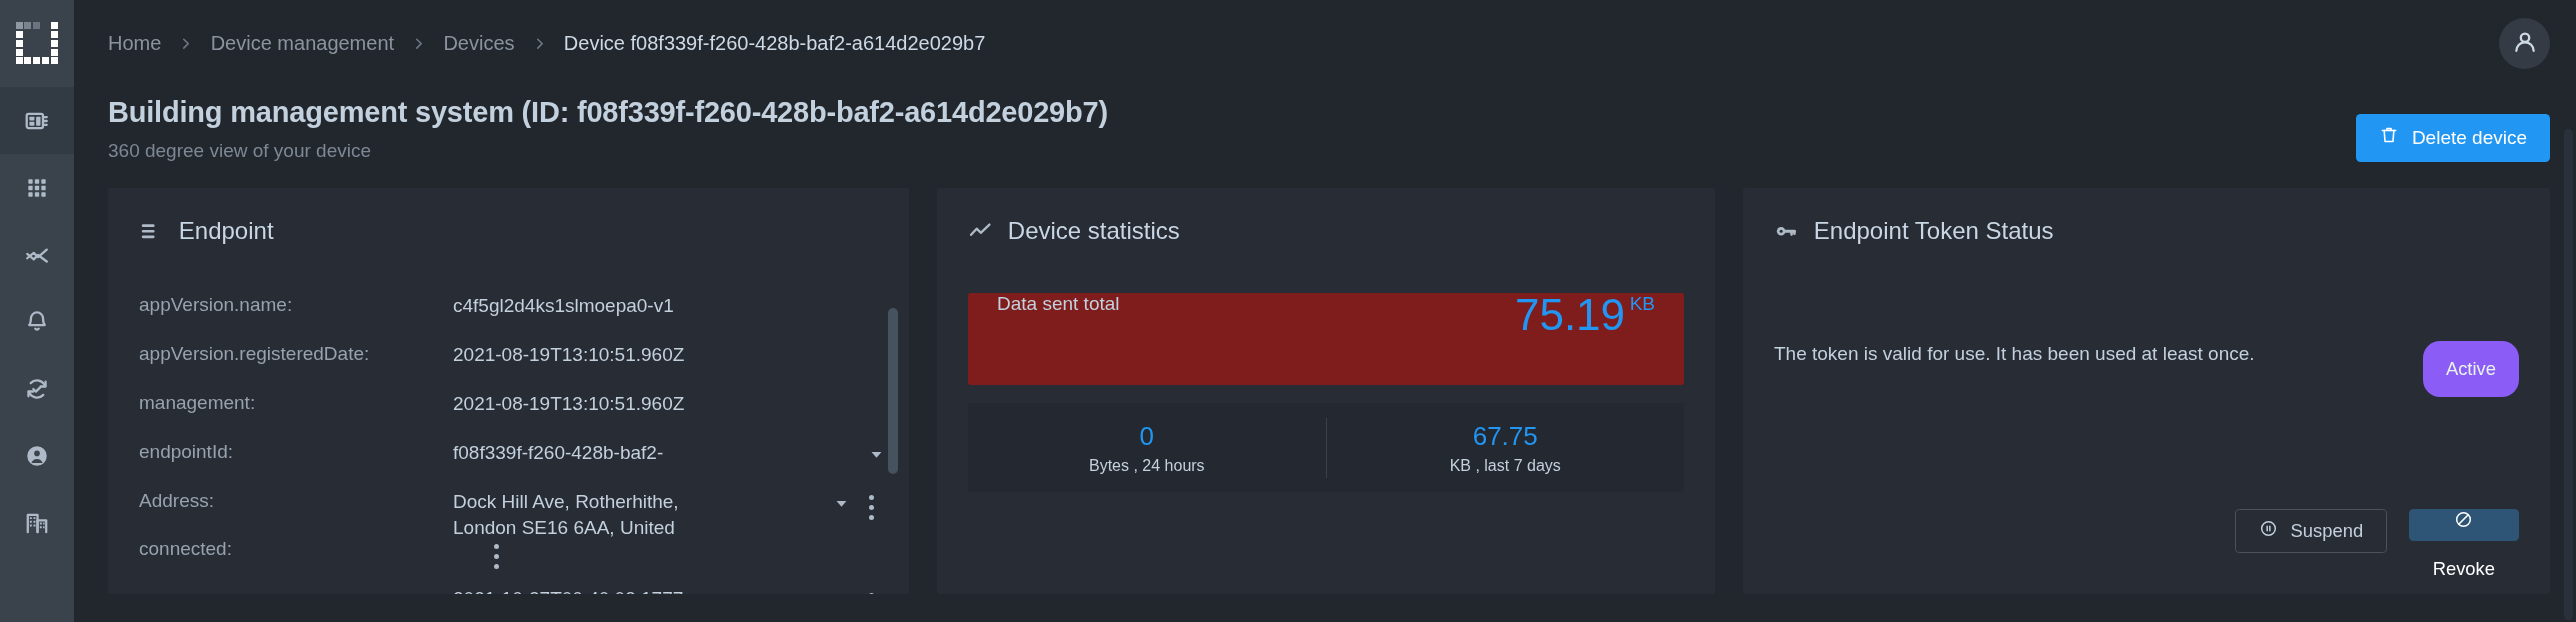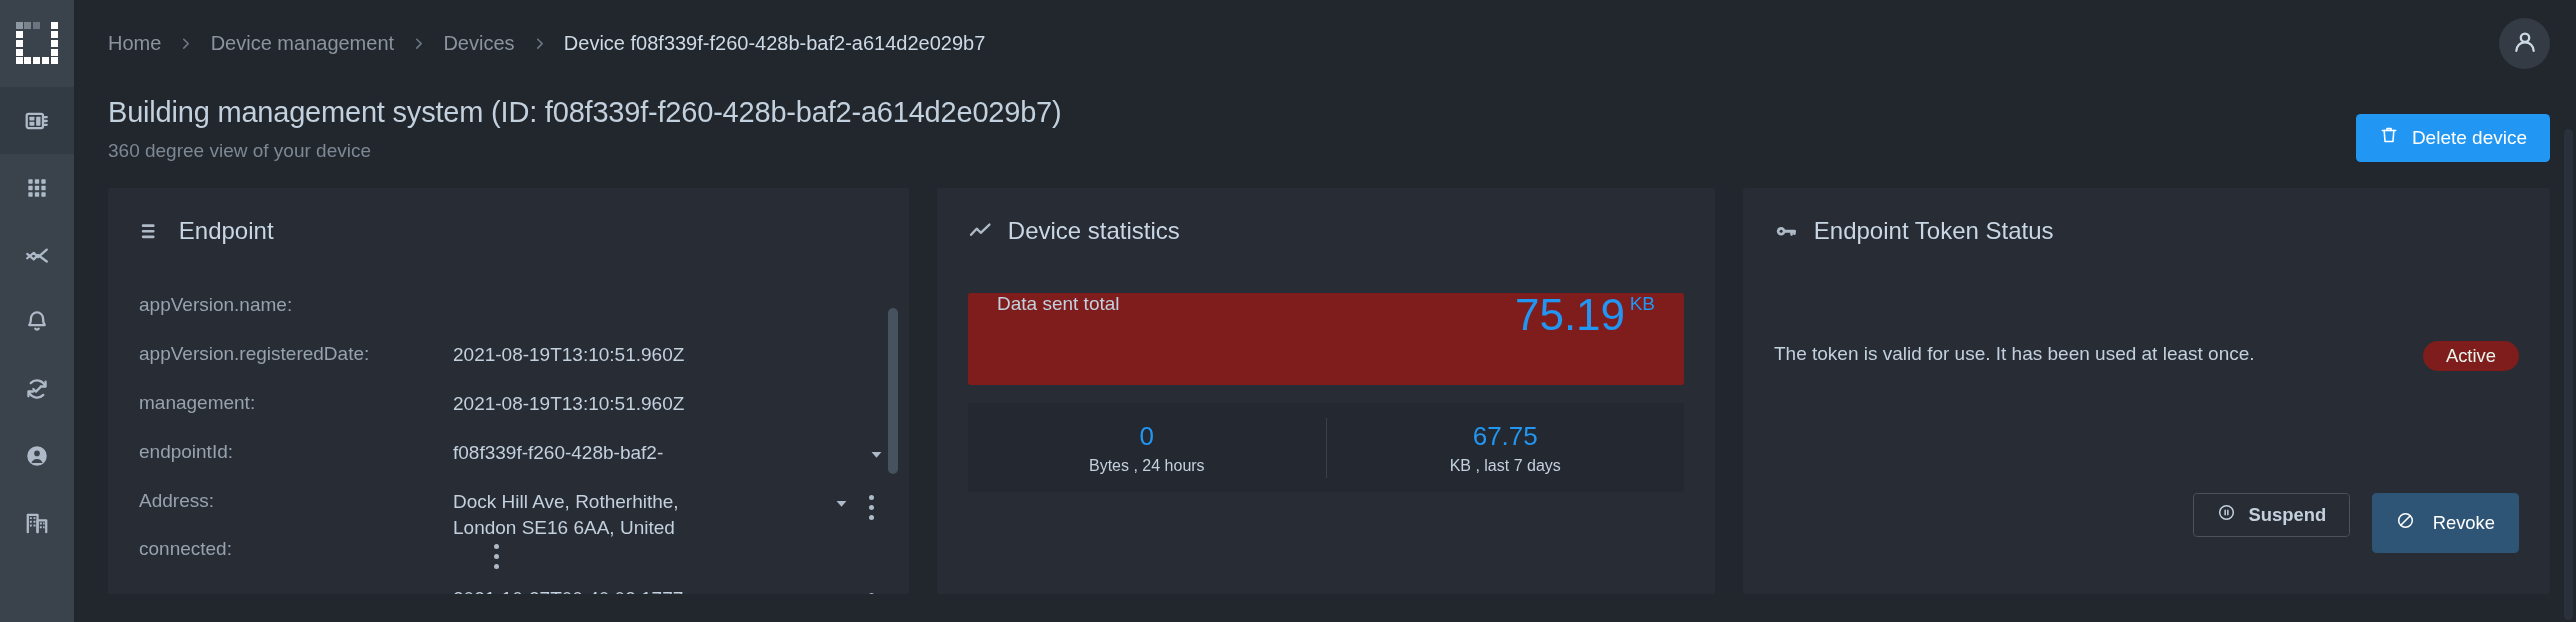--- a/index.html
+++ b/index.html
@@ -61,21 +61,21 @@
     cursor: pointer; flex: 0 0 51px;
   }
   .avatar svg { width: 28px; height: 28px; }
   .avatar path, .avatar circle { fill: none; stroke: #cdd9e5; stroke-width: 2; stroke-linecap: round; stroke-linejoin: round; }
 
   .page-head {
     padding: 9.2px 26px 0 34px; display: flex; align-items: flex-start;
     justify-content: space-between;
   }
   .page-title {
-    font-size: 29px; font-weight: normal; color: #c3d0dd;
+    font-size: 29px; font-weight: bold; color: #c3d0dd;
     letter-spacing: -0.2px; white-space: nowrap;
   }
   .page-sub { font-size: 19px; color: #7d8894; margin-top: 10.7px; }
 
   .delete-btn {
     background: #2196f3; color: #ffffff; border: none; border-radius: 4.6px;
     height: 48px; padding: 0 23px; display: inline-flex; align-items: center;
     gap: 13px; font-size: 19px; cursor: pointer; margin-top: 17.6px;
     font-family: "Liberation Sans", sans-serif;
   }
@@ -164,38 +164,38 @@
 
   
   .token-body {
     position: absolute; left: 31px; right: 31px; top: 150px;
     display: flex; align-items: flex-start; gap: 23px;
   }
   .token-text {
     font-size: 19px; color: #c3d0dd; line-height: 32px; flex: 1 1 auto; max-width: 659px;
   }
   .badge-active {
-    flex: 0 0 auto; background: #7f1d1d; color: #e9f4ec; border-radius: 17px;
-    padding: 4px 23px; font-size: 18.4px; white-space: nowrap; margin-top: 3.1px;
+    flex: 0 0 auto; background: #8b5cf6; color: #e9f4ec; border-radius: 17px;
+    padding: 17px 23px; font-size: 18.4px; white-space: nowrap; margin-top: 3.1px;
   }
   .token-actions {
     position: absolute; right: 31px; bottom: 41px; display: flex; gap: 21.5px;
   }
   .btn-ghost {
     background: transparent; border: 0.8px solid #4a535e; color: #c3d0dd;
     border-radius: 4.6px; height: 44px; padding: 0 23px; font-size: 18.4px;
     display: inline-flex; align-items: center; gap: 12.3px; cursor: pointer;
     font-family: "Liberation Sans", sans-serif;
-    font-weight: bold;
   }
   .btn-primary-dark {
     background: #2e5575; border: 0.8px solid #2e5575; color: #ffffff;
-    border-radius: 4.6px; height: 60px; padding: 0 23px; font-size: 18.4px;
-    display: inline-flex; align-items: center; gap: 18px; cursor: pointer;
+    border-radius: 4.6px; height: 32px; padding: 0 23px; font-size: 18.4px;
+    display: inline-flex; align-items: center; gap: 24px; cursor: pointer;
     font-family: "Liberation Sans", sans-serif;
+    flex-direction: column;
   }
   .btn-ghost svg, .btn-primary-dark svg { width: 19px; height: 19px; }
   .btn-ghost svg * { fill: none; stroke: #c3d0dd; stroke-width: 1.9; stroke-linecap: round; }
   .btn-primary-dark svg * { fill: none; stroke: #ffffff; stroke-width: 1.9; stroke-linecap: round; }
 
   .page-scrollbar {
     position: absolute; right: 3.1px; top: 129px; width: 9.2px; height: 491px;
     border-radius: 4.6px; background: #2b313a;
   }
 </style>
@@ -364,20 +364,21 @@
                 <path class="ic-stroke" style="stroke-width:2.6" d="M4 6.5h10M4 12h10M4 17.5h10"></path>
               </svg>
           </span>
           <span class="panel-title">Endpoint</span>
         </div>
 
         <div class="meta-list">
 
           <div class="meta-row">
             <div class="meta-key">appVersion.name:</div>
+            <div class="meta-val">c4f5gl2d4ks1slmoepa0-v1</div>
           </div>
 
           <div class="meta-row">
             <div class="meta-key">appVersion.registeredDate:</div>
             <div class="meta-val">2021-08-19T13:10:51.960Z</div>
           </div>
 
           <div class="meta-row">
             <div class="meta-key">management:</div>
             <div class="meta-val">2021-08-19T13:10:51.960Z</div>

